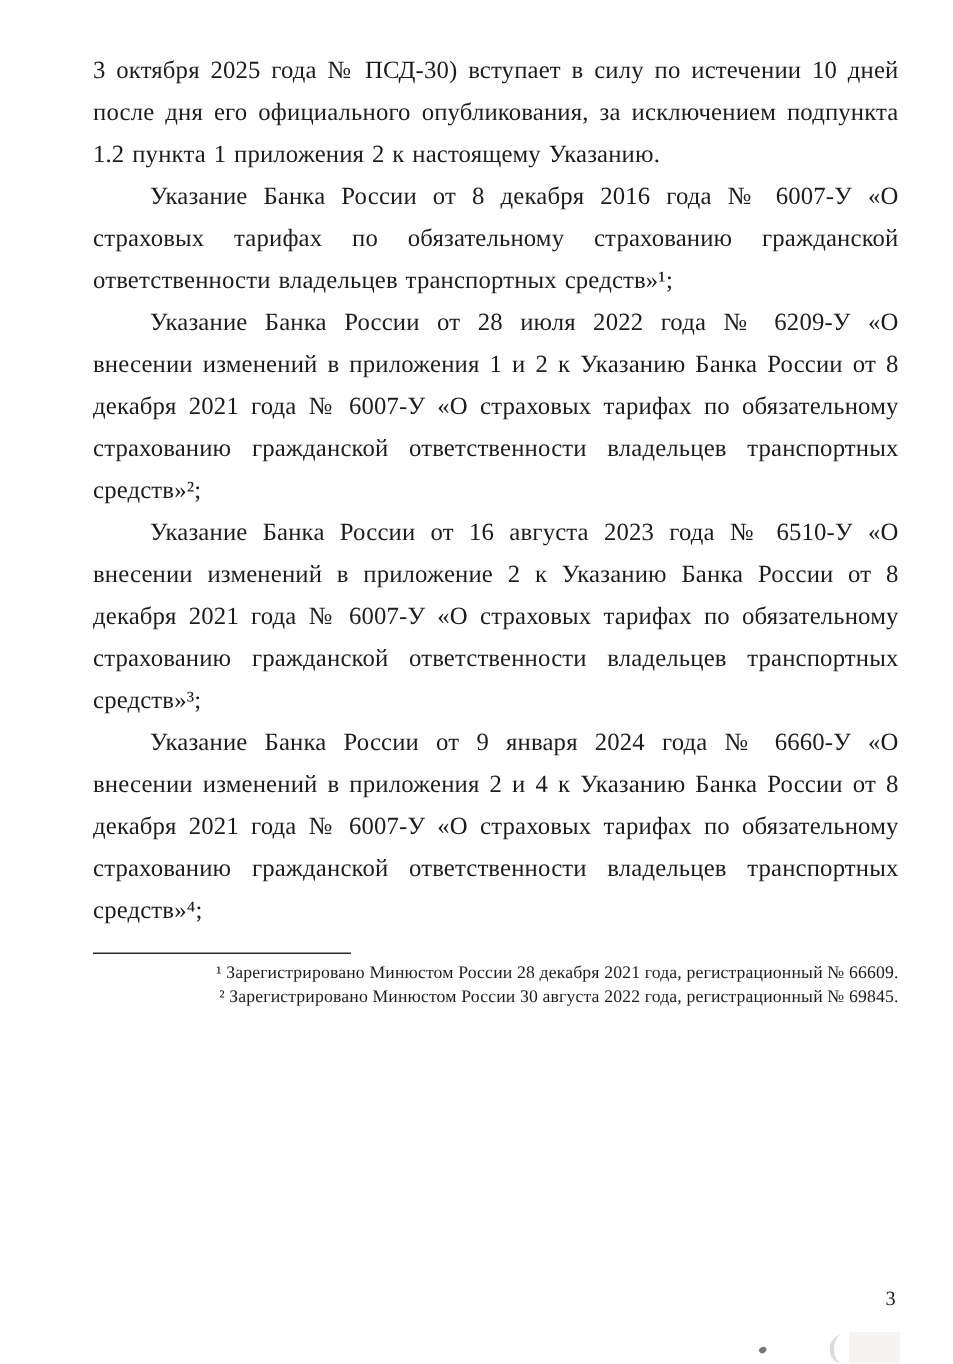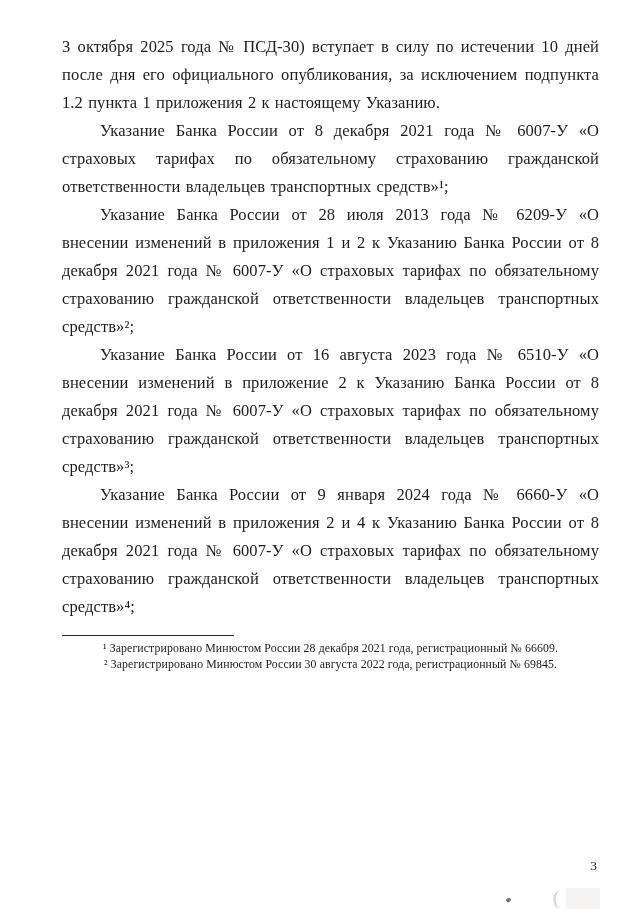--- a/index.html
+++ b/index.html
@@ -42,21 +42,21 @@
   .footnote-separator {
     width: 172px;
     border: 0;
     border-top: 1.5px solid #2a2a2a;
     margin: 0 0 5px 0;
   }
   .footnotes .footnote {
     margin: 0;
     font-size: 11.8px;
     line-height: 15.5px;
-    text-align: center;
+    text-align: right;
     letter-spacing: 0.1px;
   }
   .page-number {
     position: absolute;
     top: 858px;
     right: 38px;
     font-size: 13.5px;
     color: #222;
   }
   
@@ -91,22 +91,22 @@
     opacity: 0.8;
   }
 </style>
 </head>
 <body>
 
 <div class="page">
 
   <div class="body-text">
     <p class="continuation">3 октября 2025 года № ПСД-30) вступает в силу по истечении 10 дней после дня его официального опубликования, за исключением подпункта 1.2 пункта 1 приложения 2 к настоящему Указанию.</p>
-    <p>Указание Банка России от 8 декабря 2021 года № 6007-У «О страховых тарифах по обязательному страхованию гражданской ответственности владельцев транспортных средств»¹;</p>
-    <p>Указание Банка России от 28 июля 2013 года № 6209-У «О внесении изменений в приложения 1 и 2 к Указанию Банка России от 8 декабря 2021 года № 6007-У «О страховых тарифах по обязательному страхованию гражданской ответственности владельцев транспортных средств»²;</p>
+    <p>Указание Банка России от 8 декабря 2016 года № 6007-У «О страховых тарифах по обязательному страхованию гражданской ответственности владельцев транспортных средств»¹;</p>
+    <p>Указание Банка России от 28 июля 2022 года № 6209-У «О внесении изменений в приложения 1 и 2 к Указанию Банка России от 8 декабря 2021 года № 6007-У «О страховых тарифах по обязательному страхованию гражданской ответственности владельцев транспортных средств»²;</p>
     <p>Указание Банка России от 16 августа 2023 года № 6510-У «О внесении изменений в приложение 2 к Указанию Банка России от 8 декабря 2021 года № 6007-У «О страховых тарифах по обязательному страхованию гражданской ответственности владельцев транспортных средств»³;</p>
     <p>Указание Банка России от 9 января 2024 года № 6660-У «О внесении изменений в приложения 2 и 4 к Указанию Банка России от 8 декабря 2021 года № 6007-У «О страховых тарифах по обязательному страхованию гражданской ответственности владельцев транспортных средств»⁴;</p>
   </div>
 
   <div class="footnotes">
     <hr class="footnote-separator">
     <p class="footnote">¹ Зарегистрировано Минюстом России 28 декабря 2021 года, регистрационный № 66609.</p>
     <p class="footnote">² Зарегистрировано Минюстом России 30 августа 2022 года, регистрационный № 69845.</p>
 
   </div>

